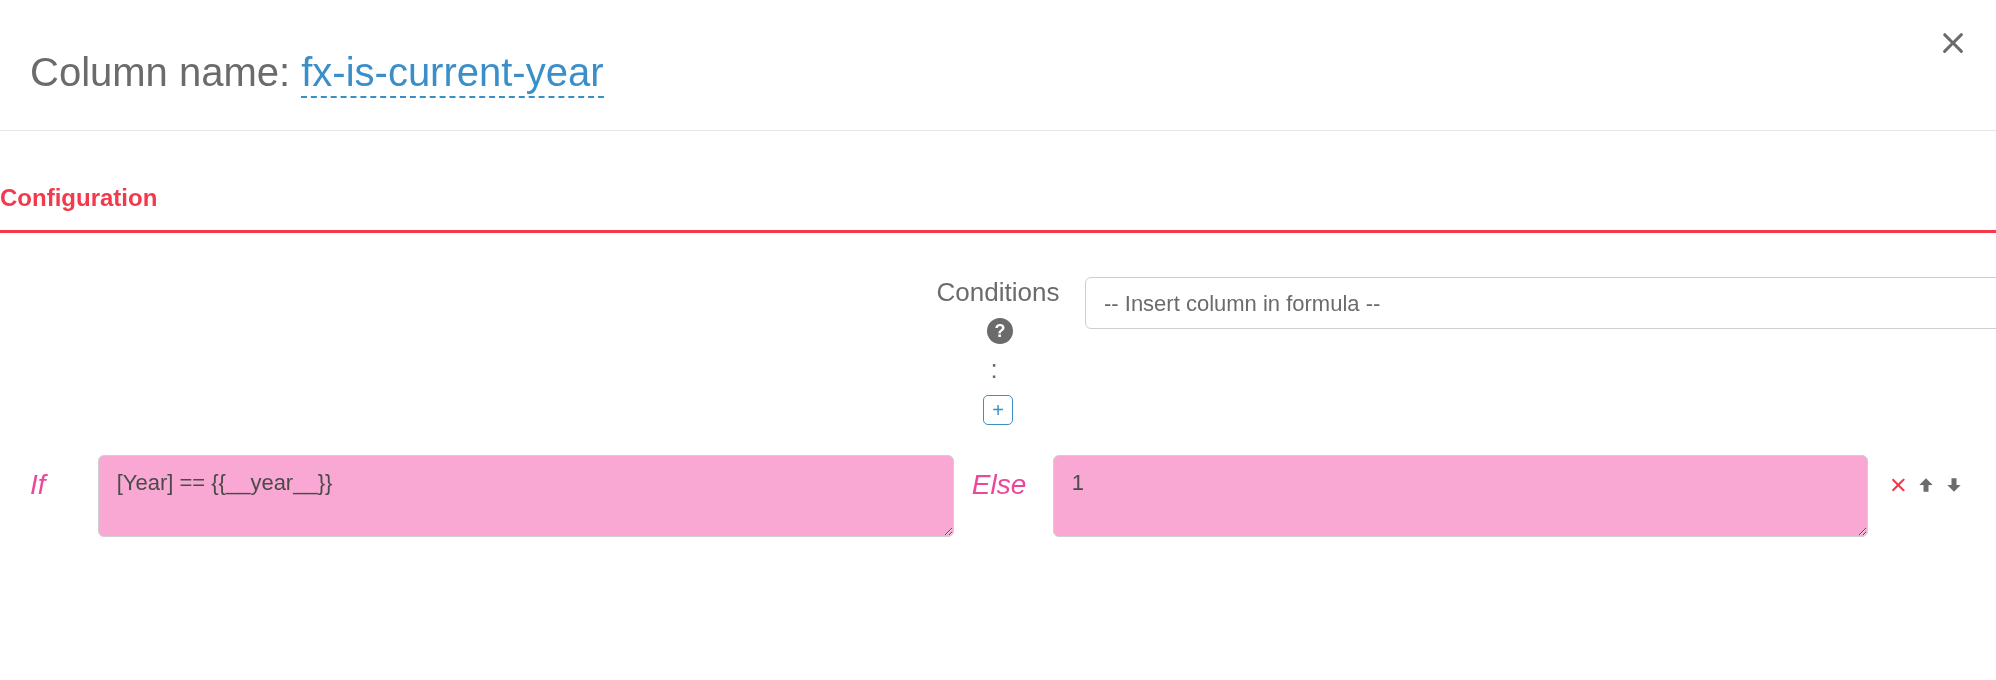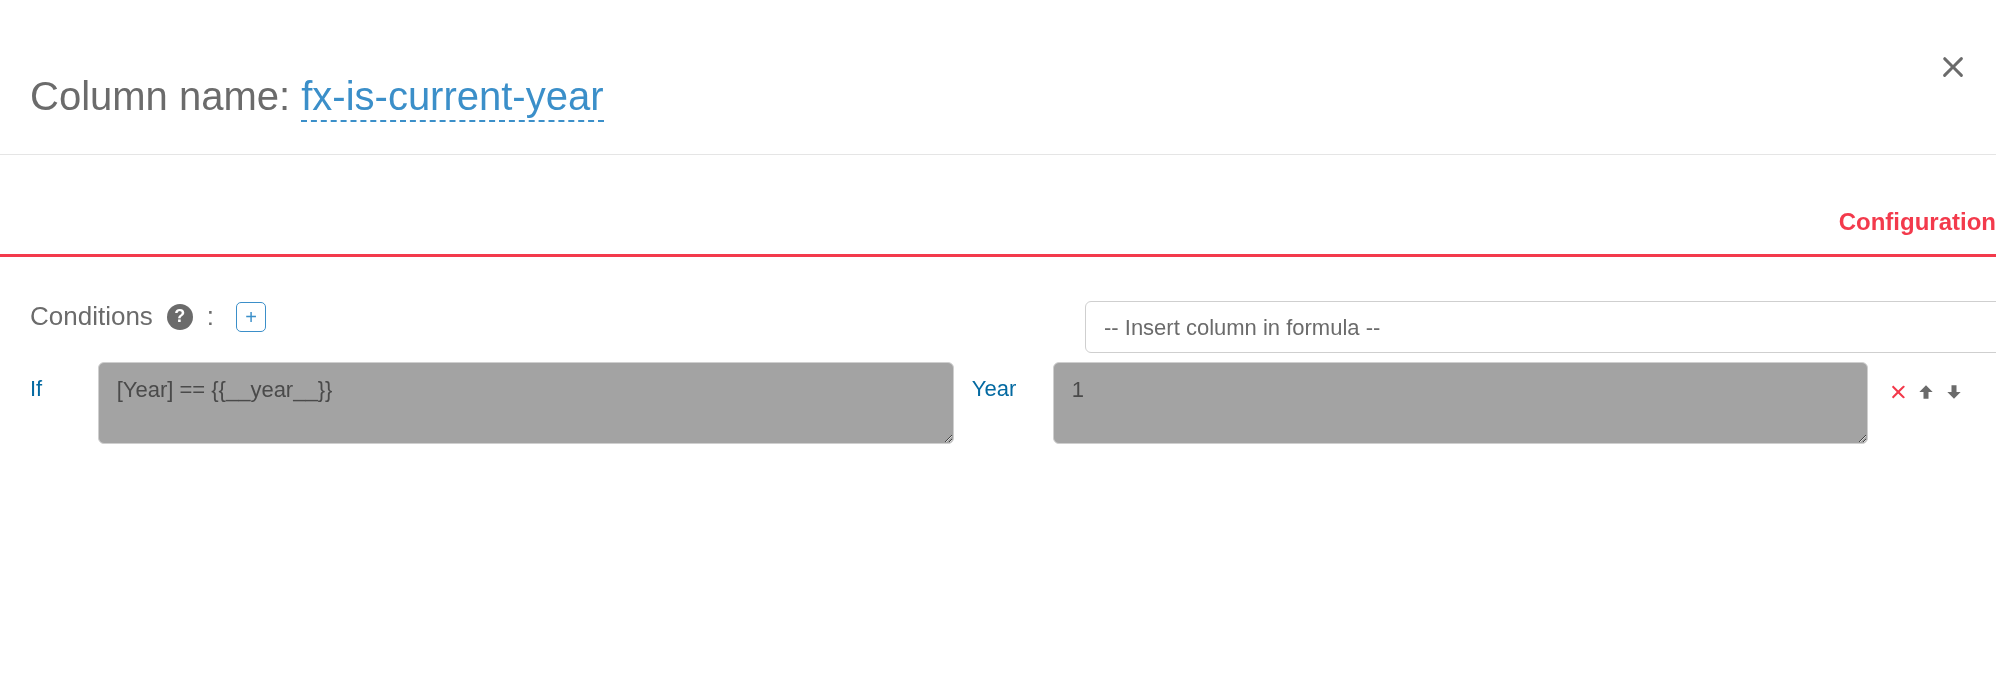--- a/index.html
+++ b/index.html
@@ -11,21 +11,20 @@
       font-family: -apple-system, BlinkMacSystemFont, "Segoe UI", Helvetica, Arial, sans-serif;
       background: #ffffff;
       color: #6b6b6b;
       width: 1996px;
       height: 680px;
       position: relative;
     }
     .header {
       padding: 50px 47px 35px 30px;
       position: relative;
-      margin-top: 24px;
     }
     .header-title {
       font-size: 40px;
       font-weight: 300;
       color: #6b6b6b;
     }
     .column-name-value {
       color: #3b8fc9;
       border-bottom: 2px dashed #3b8fc9;
       padding-bottom: 2px;
@@ -49,21 +48,21 @@
       margin: 0;
     }
     .tabs {
       display: flex;
       width: 100%;
       border-bottom: 1px solid #e5e5e5;
       margin-top: 35px;
     }
     .tab {
       flex: 1;
-      text-align: right;
+      text-align: left;
       padding: 18px 0;
       font-size: 24px;
       font-weight: 600;
       cursor: pointer;
       color: #6b6b6b;
       border-bottom: 3px solid transparent;
       margin-bottom: -2px;
     }
     .tab.active {
       color: #f33a4c;
@@ -71,20 +70,21 @@
     }
     .content {
       padding: 45px 30px 30px 30px;
       position: relative;
     }
     .conditions-row {
       display: flex;
       align-items: center;
       gap: 10px;
       margin-bottom: 30px;
+      flex-direction: column;
     }
     .conditions-label {
       font-size: 26px;
       font-weight: 300;
       color: #6b6b6b;
     }
     .help-icon {
       display: inline-flex;
       align-items: center;
       justify-content: center;
@@ -138,33 +138,34 @@
       -webkit-appearance: none;
       cursor: pointer;
     }
     .rule-row {
       display: flex;
       align-items: flex-start;
       gap: 18px;
       margin-bottom: 20px;
     }
     .rule-label {
-      font-size: 22px;
-      color: #0369a1;
+      font-size: 28px;
+      color: #ec4899;
       font-weight: 300;
       width: 52px;
       padding-top: 14px;
+      font-style: italic;
     }
     .rule-label.then-label {
       width: 66px;
     }
     .rule-textarea {
       border: 1px solid #cfcfcf;
       border-radius: 6px;
-      background: #a3a3a3;
+      background: #f9a8d4;
       font-size: 22px;
       color: #4a4a4a;
       padding: 14px 18px;
       font-family: inherit;
       resize: both;
       min-height: 76px;
     }
     .if-textarea {
       width: 895px;
     }
@@ -227,21 +228,21 @@
   <div class="insert-select-wrap">
     <select class="insert-select">
       <option>-- Insert column in formula --</option>
     </select>
     
   </div>
 
   <div class="rule-row">
     <div class="rule-label">If</div>
     <textarea class="rule-textarea if-textarea" style="">[Year] == {{__year__}}</textarea>
-    <div class="rule-label then-label">Year</div>
+    <div class="rule-label then-label">Else</div>
     <textarea class="rule-textarea then-textarea" style="">1</textarea>
     <div class="row-actions">
       <div class="action-icon delete-icon">
         <svg viewBox="0 0 24 24">
             <path d="M18.3 5.71L12 12l6.3 6.29-1.41 1.42L10.59 13.4 4.3 19.71 2.89 18.3 9.17 12 2.89 5.71 4.3 4.29l6.29 6.3L16.89 4.3z" transform="translate(2 0)"></path>
             <path d="M19 6.41L17.59 5 12 10.59 6.41 5 5 6.41 10.59 12 5 17.59 6.41 19 12 13.41 17.59 19 19 17.59 13.41 12z"></path>
           </svg>
       </div>
       <div class="action-icon arrow-icon">
         <svg viewBox="0 0 24 24">

